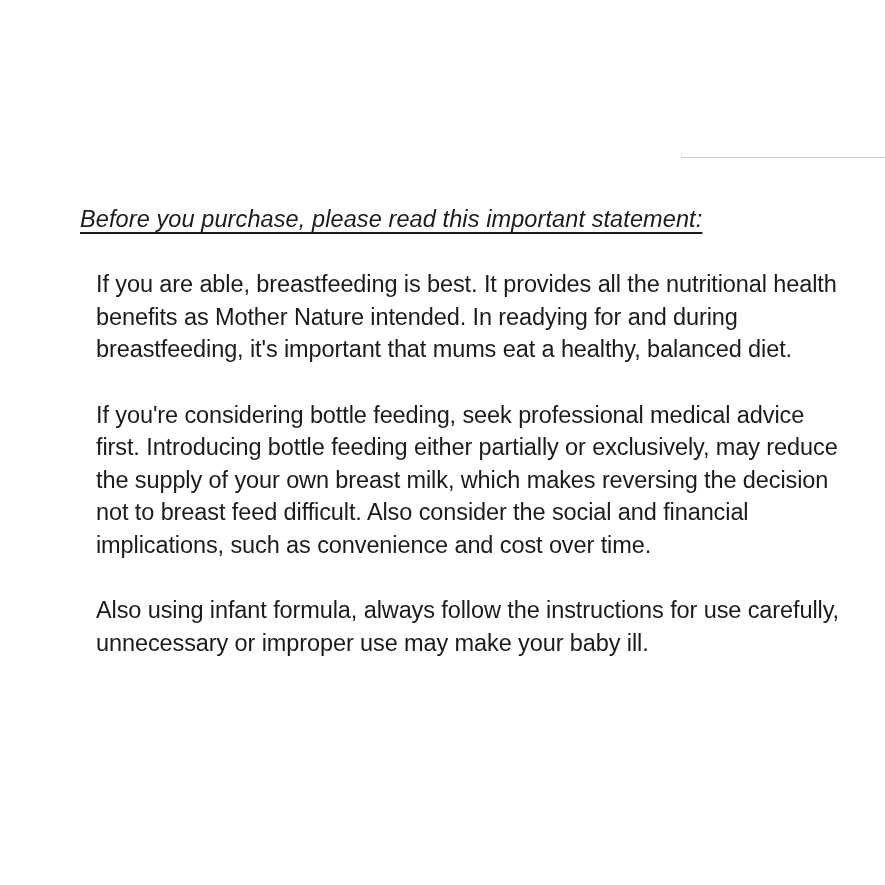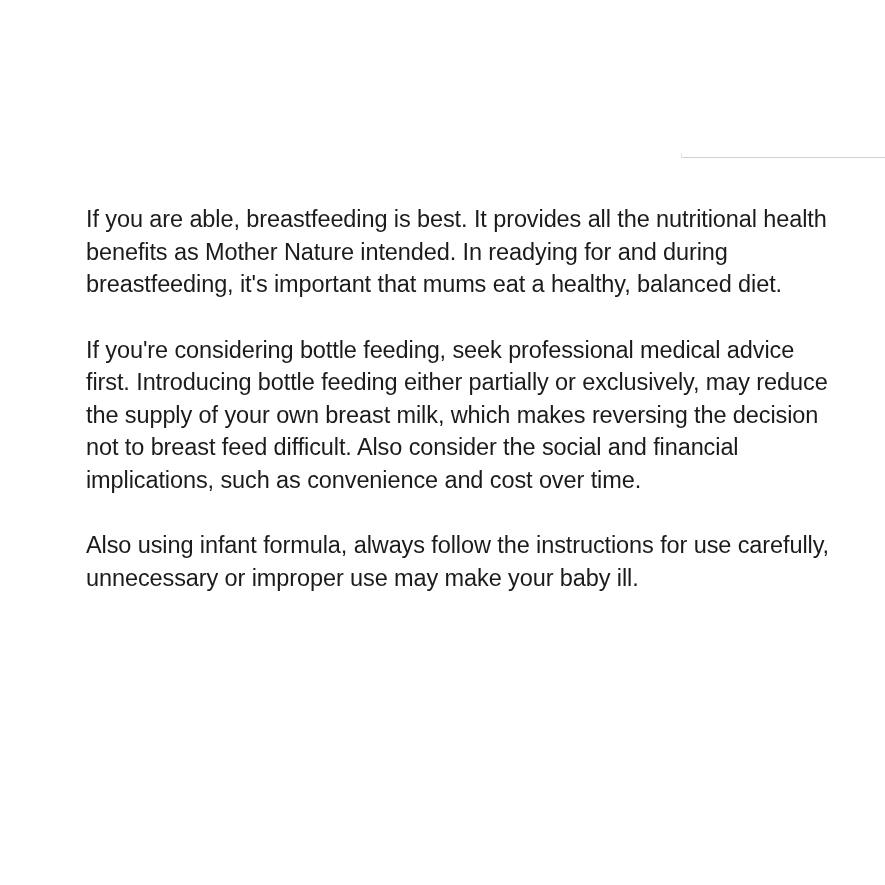--- a/index.html
+++ b/index.html
@@ -46,31 +46,32 @@
     margin: 0 0 32px 0;
     text-decoration: underline;
     text-decoration-thickness: 1.5px;
     text-underline-offset: 5px;
     letter-spacing: 0.1px;
   }
   .statement-paragraph {
     font-size: 23.5px;
     font-weight: 400;
     line-height: 32.5px;
-    margin: 0 0 33px 6px;
+    margin: 0 0 33px 16px;
     letter-spacing: -0.1px;
   }
 </style>
 </head>
 <body>
 
 <div class="decorative-line"></div>
 
 <div class="statement">
 
+  <h1 class="statement-heading">Before you purchase, please read this important statement:</h1>
 
   <p class="statement-paragraph">If you are able, breastfeeding is best. It provides all the nutritional health benefits as Mother Nature intended. In readying for and during breastfeeding, it's important that mums eat a healthy, balanced diet.</p>
 
   <p class="statement-paragraph">If you're considering bottle feeding, seek professional medical advice first. Introducing bottle feeding either partially or exclusively, may reduce the supply of your own breast milk, which makes reversing the decision not to breast feed difficult. Also consider the social and financial implications, such as convenience and cost over time.</p>
 
   <p class="statement-paragraph">Also using infant formula, always follow the instructions for use carefully, unnecessary or improper use may make your baby ill.</p>
 
 </div>
 
 </body></html>

